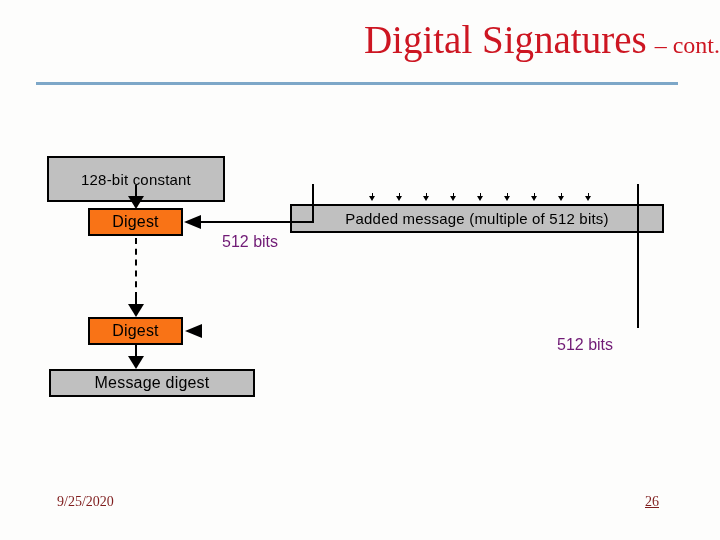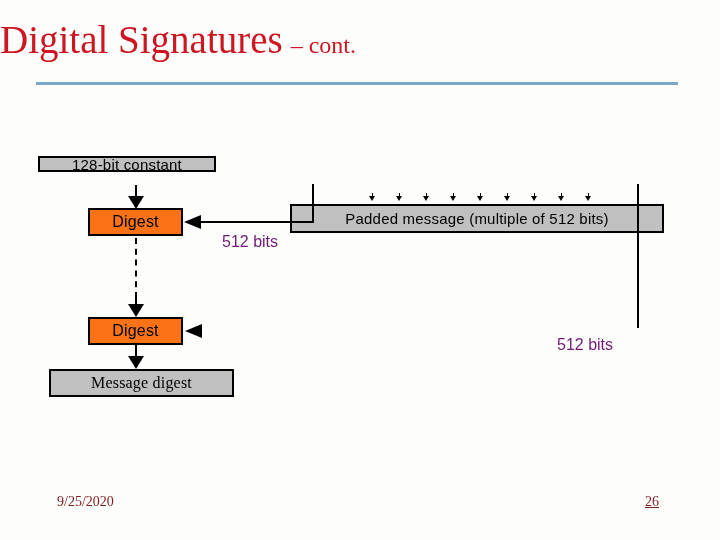--- a/index.html
+++ b/index.html
@@ -4,21 +4,21 @@
 <style>
   html,body{margin:0;padding:0;}
   .slide{
     position:relative; width:720px; height:540px;
     background:#fdfdfc; overflow:hidden;
     font-family:"Liberation Sans", sans-serif;
   }
   
   .title-wrap{
     position:absolute; left:0; right:0; top:20px;
-    text-align:left; white-space:nowrap;
+    text-align:right; white-space:nowrap;
     font-family:"Liberation Serif", serif; color:#cd1622;
   }
   .title-main{ font-size:39px; line-height:1; }
   .title-suffix{ font-size:24px; line-height:1; margin-left:8px; }
   .hrule{
     position:absolute; left:36px; top:82px; width:642px; height:3px;
     background:#7da7c8;
   }
   
   .box{
@@ -69,21 +69,21 @@
 </head>
 <body>
 
 <div class="slide">
 
   <div class="title-wrap">
     <span class="title-main">Digital Signatures</span><span class="title-suffix">– cont.</span>
   </div>
   <div class="hrule"></div>
 
-  <div class="box" style="left:38px; top:156px; width:178px; height:16px;">
+  <div class="box" style="left:47px; top:156px; width:178px; height:46px;">
     <span>128-bit constant</span>
   </div>
   <div class="box" style="left:290px; top:156px; width:374px; height:29px;margin-top:48px;">
     <span>Padded message (multiple of 512 bits)</span>
   </div>
 
   <div class="line" style="left:135px; top:185px; width:2px; height:12px;"></div>
   <div class="tri-down" style="left:128px; top:196px;"></div>
 
   <div class="tick-row">
@@ -115,20 +115,20 @@
   <div class="tri-down" style="left:128px; top:304px;"></div>
 
   <div class="box white" style="left:88px; top:317px; width:95px; height:28px;">
     <span>Digest</span>
   </div>
   <div class="tri-left" style="left:185px; top:324px;"></div>
 
   <div class="line" style="left:135px; top:345px; width:2px; height:12px;"></div>
   <div class="tri-down" style="left:128px; top:356px;"></div>
 
-  <div class="box" style="left:49px; top:369px; width:185px; height:28px; font-size:16px;font-family:Liberation Serif, serif;">
+  <div class="box" style="left:49px; top:369px; width:206px; height:28px; font-size:16px;">
     <span>Message digest</span>
   </div>
 
   <div class="footer-text footer-date">9/25/2020</div>
   <div class="footer-text footer-page">26</div>
 
 </div>
 
 </body></html>

